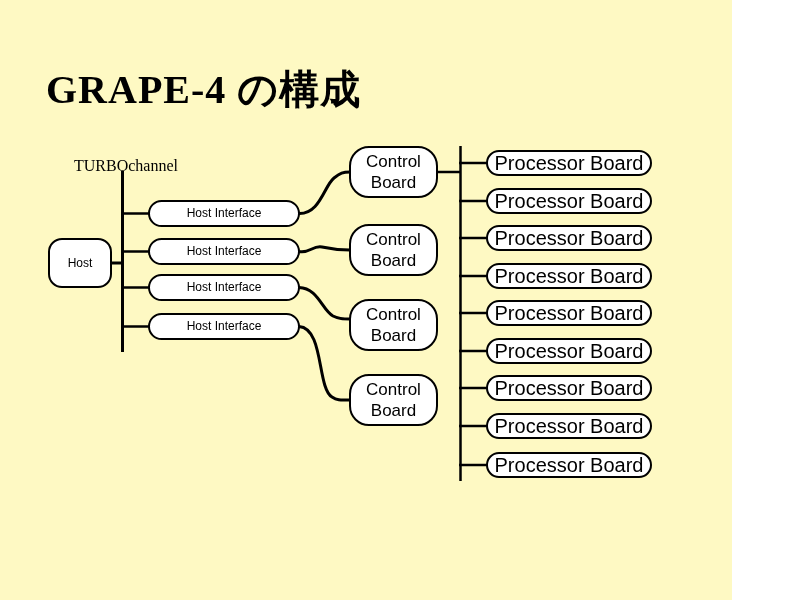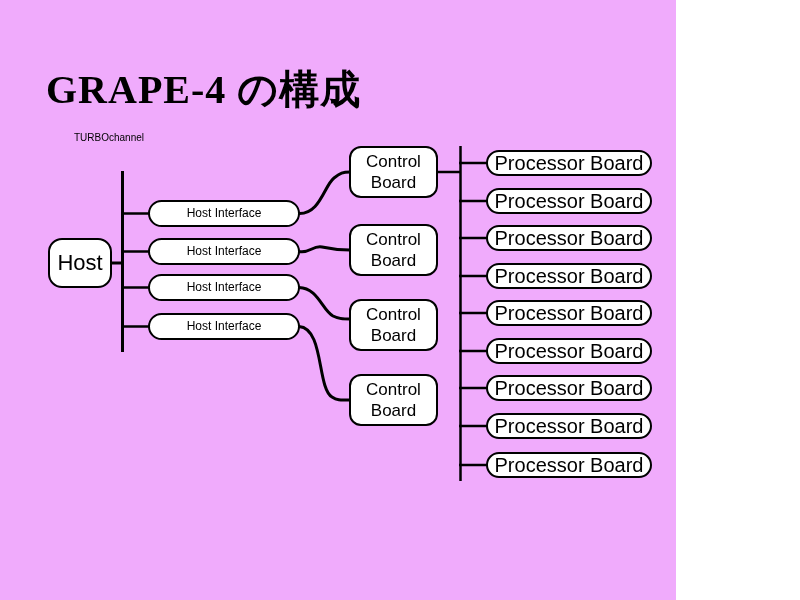--- a/index.html
+++ b/index.html
@@ -1,38 +1,38 @@
 <!DOCTYPE html>
 <html><head>
 <meta charset="utf-8">
 <style>
   html,body { margin:0; padding:0; background:#fff; }
   .slide {
-    position:relative; width:676px; height:600px; background:#f0abfc;
+    position:relative; width:732px; height:600px; background:#fef9c3;
     overflow:hidden; font-family:"Liberation Sans", sans-serif; color:#000;
   }
   .title {
     position:absolute; left:46px; top:62px; margin:0;
     font-family:"Liberation Serif", serif; font-weight:bold;
     font-size:40px; letter-spacing:1px; color:#000; white-space:nowrap;
   }
   .bus-label {
-    position:absolute; left:74px; top:132px;
-    font-family:Liberation Sans, sans-serif; font-size:10px; color:#000;
+    position:absolute; left:74px; top:157px;
+    font-family:Liberation Serif, serif; font-size:16px; color:#000;
   }
   svg.lines { position:absolute; left:0; top:0; width:800px; height:600px; }
   .box {
     position:absolute; box-sizing:border-box; border:2px solid #000;
     background:#fff; display:flex; align-items:center; justify-content:center;
     text-align:center; color:#000; line-height:1.2;
   }
-  .host { left:48px; top:238px; width:64px; height:50px; border-radius:14px; font-size:22px; }
+  .host { left:48px; top:238px; width:64px; height:50px; border-radius:14px; font-size:12px; }
   .hi   { left:148px; width:152px; height:27px; border-radius:14px; font-size:12px; white-space:nowrap; }
   .hi1 { top:200px; } .hi2 { top:238px; } .hi3 { top:274px; } .hi4 { top:313px; }
-  .cb   { left:349px; width:89px; height:52px; border-radius:12px; font-size:17px; line-height:21px; padding:0 6px; }
+  .cb   { left:349px; width:89px; height:52px; border-radius:20px; font-size:17px; line-height:21px; padding:0 6px; }
   .cb1 { top:146px; } .cb2 { top:224px; } .cb3 { top:299px; } .cb4 { top:374px; }
   .pb   { left:486px; width:166px; height:26px; border-radius:13px; font-size:20px; white-space:nowrap; }
   .pb1 { top:150px; } .pb2 { top:188px; } .pb3 { top:225px; }
   .pb4 { top:263px; } .pb5 { top:300px; } .pb6 { top:338px; }
   .pb7 { top:375px; } .pb8 { top:413px; } .pb9 { top:452px; }
 </style>
 </head>
 <body>
 
 <div class="slide">

